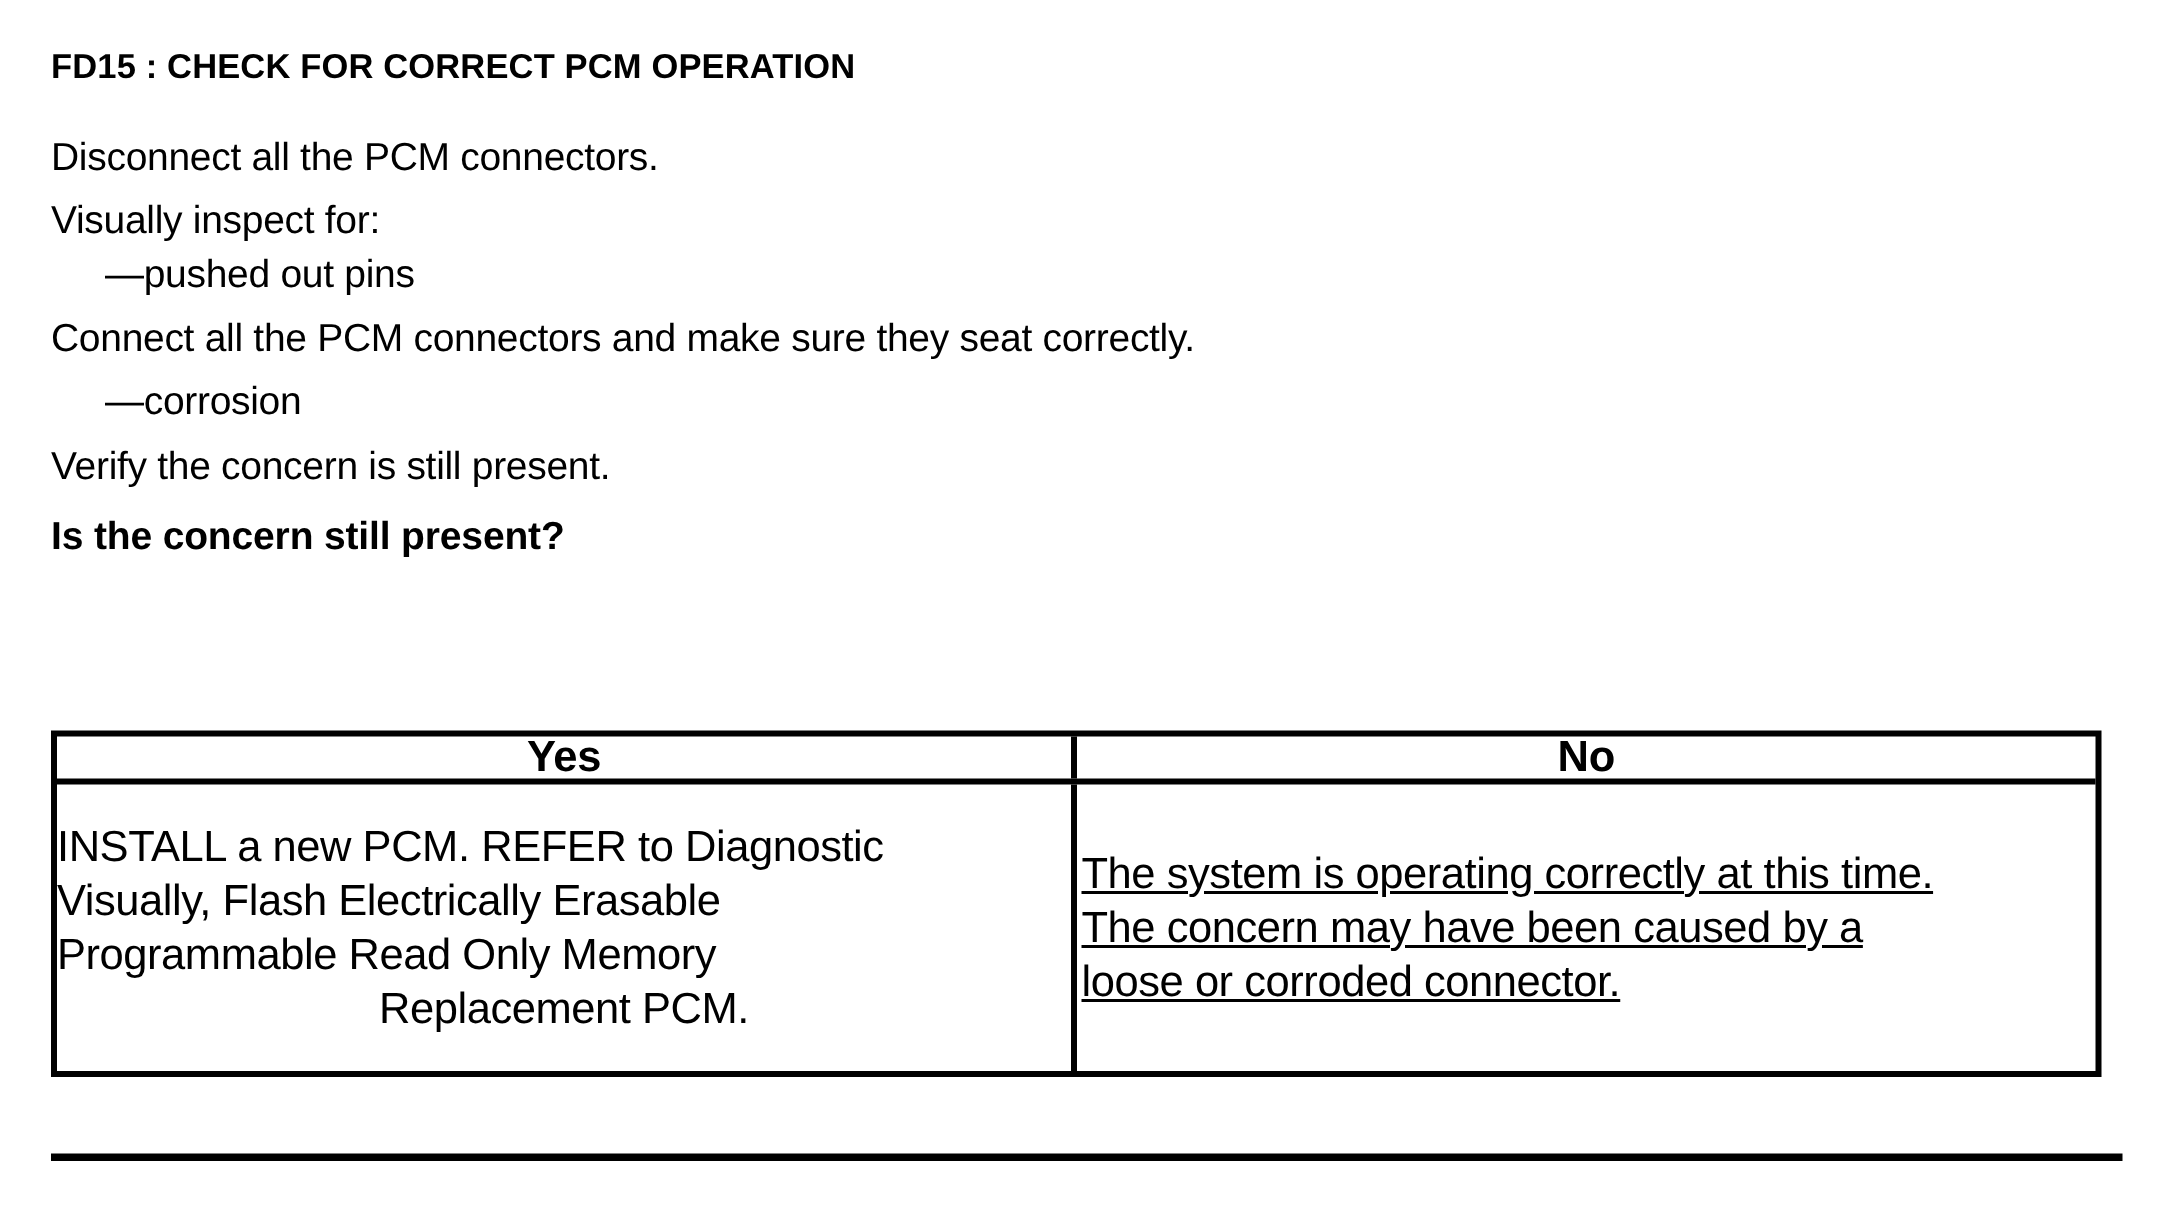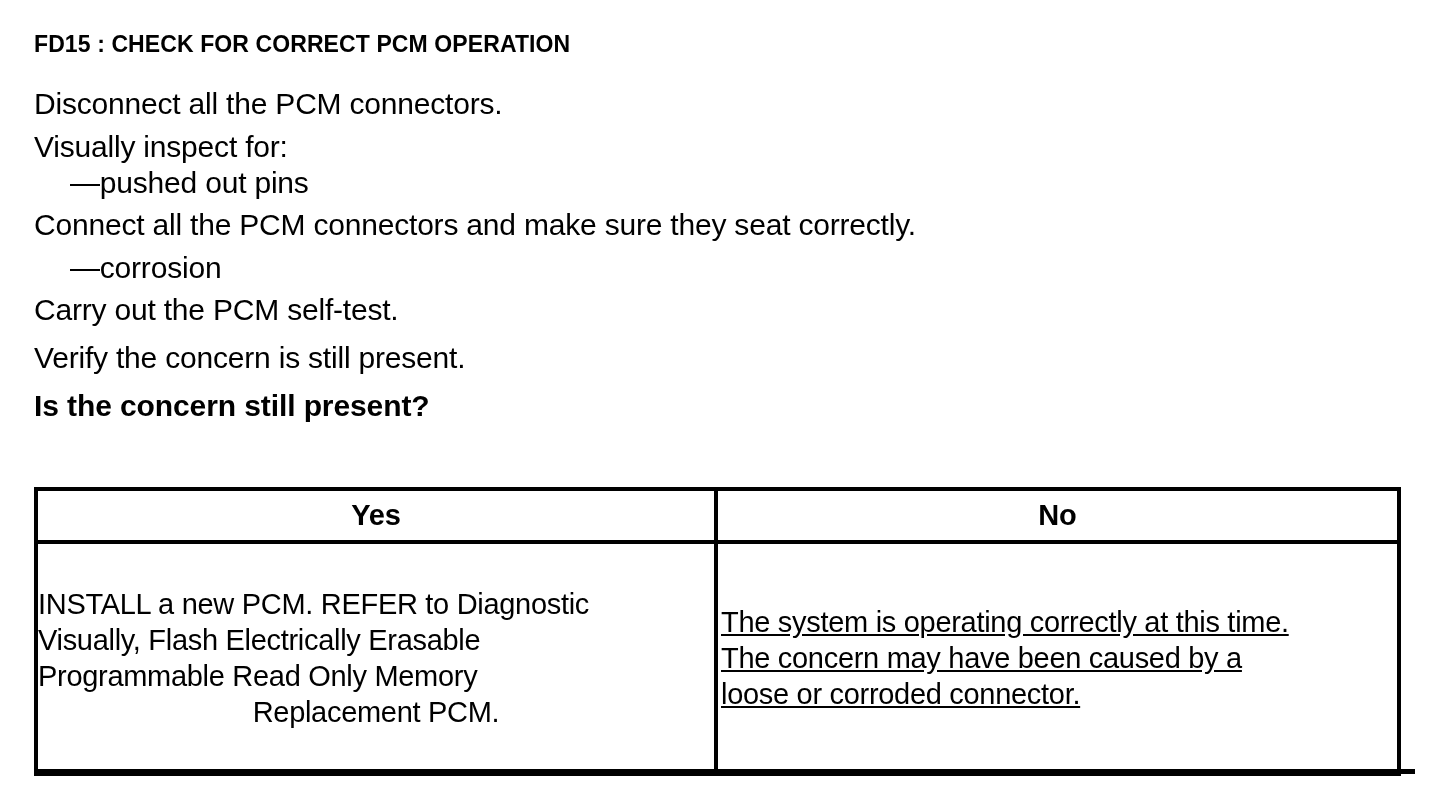--- a/index.html
+++ b/index.html
@@ -40,21 +40,21 @@
   }
 
   
   .instructions {
     position: absolute;
     left: 18px;
     top: 80px;
     width: 1380px;
   }
   .instr-line {
-    font-size: 30px;
+    font-size: 26px;
     line-height: 48px;
     white-space: nowrap;
     letter-spacing: -0.2px;
   }
   .instr-line.tight {
     line-height: 37px;
   }
   .instr-line.sub {
     padding-left: 36px;
     line-height: 37px;
@@ -77,25 +77,25 @@
     border: 4px solid #000;
     box-sizing: border-box;
     border-collapse: collapse;
   }
   .dt-row {
     display: flex;
     width: 100%;
     box-sizing: border-box;
   }
   .dt-row.header-row {
-    height: 53px;
+    height: 32px;
     border-bottom: 4px solid #000;
   }
   .dt-row.body-row {
-    height: 228px;
+    height: 191px;
   }
   .dt-cell {
     box-sizing: border-box;
     overflow: hidden;
   }
   .dt-cell.left {
     width: 682px;
     border-right: 4px solid #000;
   }
   .dt-cell.right {
@@ -148,21 +148,20 @@
 <div class="page">
 
   <div class="step-title">FD15 : CHECK FOR CORRECT PCM OPERATION</div>
 
   <div class="instructions">
     <div class="instr-line">Disconnect all the PCM connectors.</div>
     <div class="instr-line tight">Visually inspect for:</div>
     <div class="instr-line sub first-sub">—pushed out pins</div>
     <div class="instr-line">Connect all the PCM connectors and make sure they seat correctly.</div>
     <div class="instr-line sub">—corrosion</div>
-    <div class="instr-line">Carry out the PCM self-test.</div>
     <div class="instr-line">Verify the concern is still present.</div>
     <div class="instr-line question">Is the concern still present?</div>
   </div>
 
   <div class="decision-table">
 
     <div class="dt-row header-row">
       <div class="dt-cell left">Yes</div>
       <div class="dt-cell right">No</div>
     </div>

